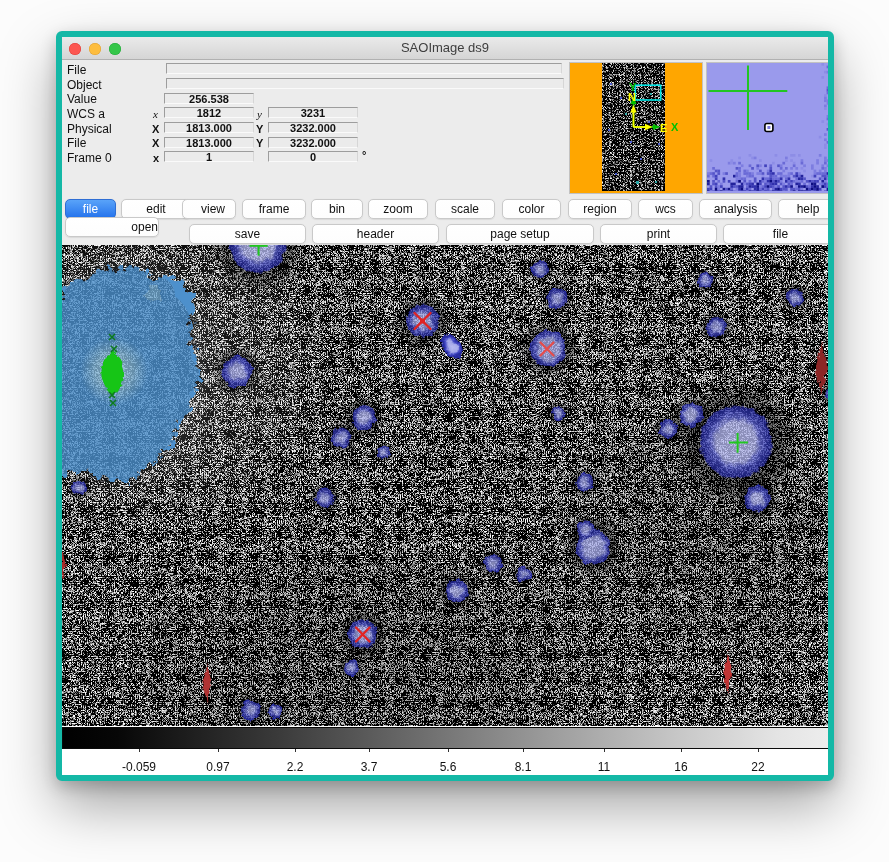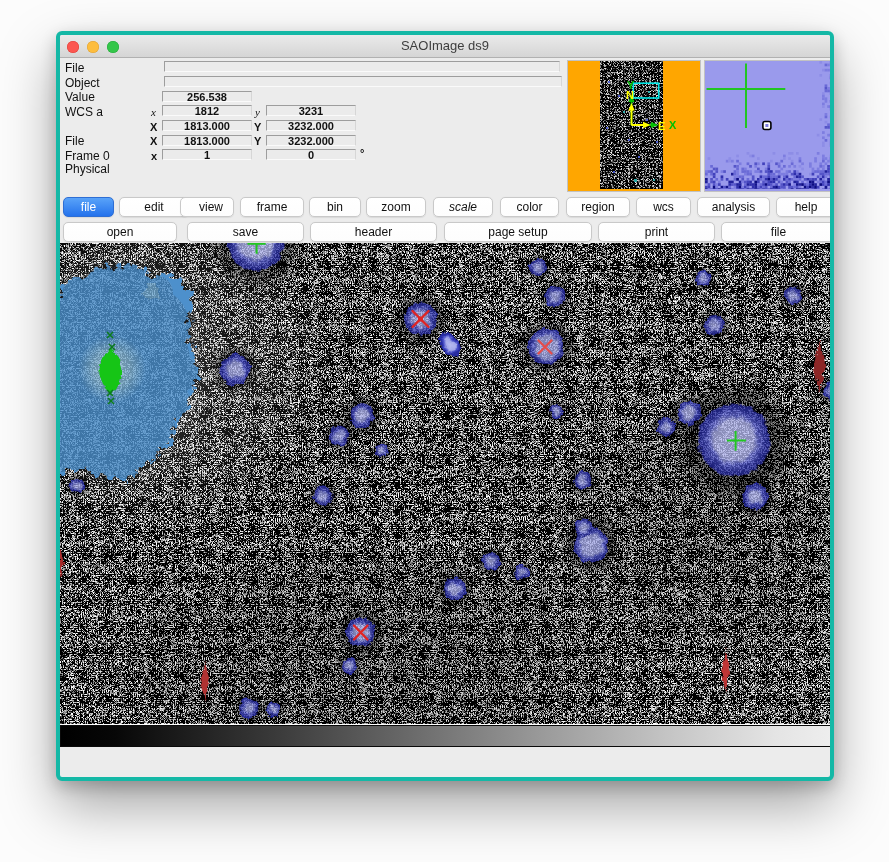--- a/index.html
+++ b/index.html
@@ -1,16 +1,16 @@
 <!DOCTYPE html>
 <html><head><meta charset="utf-8">
 <style>
 html,body{margin:0;padding:0;width:889px;height:862px;background:#fcfcfc;font-family:"Liberation Sans",sans-serif;}
 #win{position:absolute;left:56px;top:31px;width:778px;height:750px;background:#ececec;border-radius:6px;
- border:4px solid #14b8a6;box-sizing:border-box;overflow:hidden;
+ border:6px solid #14b8a6;box-sizing:border-box;overflow:hidden;
  box-shadow:0 25px 55px rgba(0,0,0,.35), 0 6px 16px rgba(0,0,0,.20);}
 #titlebar{position:absolute;left:0;top:0;width:100%;height:22px;background:linear-gradient(#eaeaea,#d5d5d5);
  border-bottom:1px solid #b1b1b1;}
 .tl{position:absolute;top:6px;width:12px;height:12px;border-radius:50%;}
 #title{position:absolute;top:0;width:100%;text-align:center;font-size:13px;line-height:22px;color:#3e3e3e;font-weight:400;}
 .lbl{position:absolute;font-size:12px;color:#101010;font-weight:400;}
 .fld{position:absolute;height:9px;background:#ebebeb;border:1px solid #9d9d9d;border-bottom-color:#fafafa;border-right-color:#d6d6d6;
  font-size:11px;font-weight:bold;color:#111;text-align:center;line-height:10px;}
 .axl{position:absolute;font-size:11px;color:#111;font-weight:bold;}
 .btn{position:absolute;height:20px;background:linear-gradient(#ffffff,#fdfdfd);border:1px solid #c9c9c9;border-radius:5px;
@@ -27,21 +27,21 @@
   <div class="tl" style="left:7px;background:#fc5650;box-shadow:inset 0 0 0 0.5px #de3d37;"></div>
   <div class="tl" style="left:27px;background:#fdbd3e;box-shadow:inset 0 0 0 0.5px #de9f34;"></div>
   <div class="tl" style="left:47px;background:#34c649;box-shadow:inset 0 0 0 0.5px #23a83a;"></div>
   <div id="title">SAOImage ds9</div>
  </div>
 
  <div class="lbl" style="left:5px;top:26px;">File</div>
  <div class="lbl" style="left:5px;top:41px;">Object</div>
  <div class="lbl" style="left:5px;top:55px;">Value</div>
  <div class="lbl" style="left:5px;top:70px;">WCS a</div>
- <div class="lbl" style="left:5px;top:85px;margin-top:42px;">Physical</div>
+ <div class="lbl" style="left:5px;top:85px;">Physical</div>
  <div class="lbl" style="left:5px;top:99px;">File</div>
  <div class="lbl" style="left:5px;top:114px;">Frame 0</div>
 
  <div class="axl" style="left:91px;top:71px;font-style:italic;font-weight:normal;font-family:'Liberation Serif',serif;">x</div>
  <div class="axl" style="left:90px;top:86px;">X</div>
  <div class="axl" style="left:90px;top:100px;">X</div>
  <div class="axl" style="left:91px;top:115px;">x</div>
  <div class="axl" style="left:195px;top:71px;font-style:italic;font-weight:normal;font-family:'Liberation Serif',serif;">y</div>
  <div class="axl" style="left:194px;top:86px;">Y</div>
  <div class="axl" style="left:194px;top:100px;">Y</div>
@@ -587,28 +587,28 @@
    <rect x="60.4" y="63" width="3" height="3" fill="#7d7de0"></rect>
   </svg>
  </div>
 
  <div class="btn" style="left:3px;top:162px;width:51px;background:linear-gradient(#59a3f9,#2472ec);border-color:#2e6ed4;color:#fff;">file</div>
  <div class="btn" style="left:59px;top:162px;width:70px;">edit</div>
  <div class="btn" style="left:120px;top:162px;width:54px;padding-left:8px;">view</div>
  <div class="btn" style="left:180px;top:162px;width:64px;">frame</div>
  <div class="btn" style="left:249px;top:162px;width:52px;">bin</div>
  <div class="btn" style="left:306px;top:162px;width:60px;">zoom</div>
- <div class="btn" style="left:373px;top:162px;width:60px;font-style:italic;">scale</div>
+ <div class="btn" style="left:373px;top:162px;width:60px;">scale</div>
  <div class="btn" style="left:440px;top:162px;width:59px;">color</div>
  <div class="btn" style="left:506px;top:162px;width:64px;">region</div>
  <div class="btn" style="left:576px;top:162px;width:55px;">wcs</div>
  <div class="btn" style="left:637px;top:162px;width:73px;">analysis</div>
  <div class="btn" style="left:716px;top:162px;width:60px;">help</div>
 
- <div class="btn" style="left:3px;top:187px;width:114px;">open</div>
+ <div class="btn" style="left:3px;top:180px;width:94px;text-align:right;">open</div>
  <div class="btn" style="left:127px;top:187px;width:117px;">save</div>
  <div class="btn" style="left:250px;top:187px;width:127px;">header</div>
  <div class="btn" style="left:384px;top:187px;width:148px;">page setup</div>
  <div class="btn" style="left:538px;top:187px;width:117px;">print</div>
  <div class="btn" style="left:661px;top:187px;width:115px;">file</div>
 
  <div id="imgarea">
  <svg width="778" height="482" style="position:absolute;left:0;top:0;">
   <defs>
     <filter id="noiseBW" x="0" y="0" width="100%" height="100%">
@@ -889,12 +889,32 @@
   </g>
   <g stroke="#e44c4c" stroke-width="2.3" fill="none" stroke-linecap="round">
    <path d="M478.5 97.5 L491.5 110.5 M491.5 97.5 L478.5 110.5"></path>
   </g>
   <circle cx="360.5" cy="76" r="2.6" fill="#e02424"></circle>
  </svg>
  </div>
 
  <div style="position:absolute;left:0;top:688.5px;width:776px;height:1.5px;background:#fff;"></div>
  <div id="cbar"></div>
+ <div id="clabels">
+  <div class="tick" style="left:77px;"></div>
+      <div class="cl" style="left:77px;">-0.059</div>
+  <div class="tick" style="left:156px;"></div>
+      <div class="cl" style="left:156px;">0.97</div>
+  <div class="tick" style="left:233px;"></div>
+      <div class="cl" style="left:233px;">2.2</div>
+  <div class="tick" style="left:307px;"></div>
+      <div class="cl" style="left:307px;">3.7</div>
+  <div class="tick" style="left:386px;"></div>
+      <div class="cl" style="left:386px;">5.6</div>
+  <div class="tick" style="left:461px;"></div>
+      <div class="cl" style="left:461px;">8.1</div>
+  <div class="tick" style="left:542px;"></div>
+      <div class="cl" style="left:542px;">11</div>
+  <div class="tick" style="left:619px;"></div>
+      <div class="cl" style="left:619px;">16</div>
+  <div class="tick" style="left:696px;"></div>
+      <div class="cl" style="left:696px;">22</div>
+ </div>
 </div>
 </body></html>

